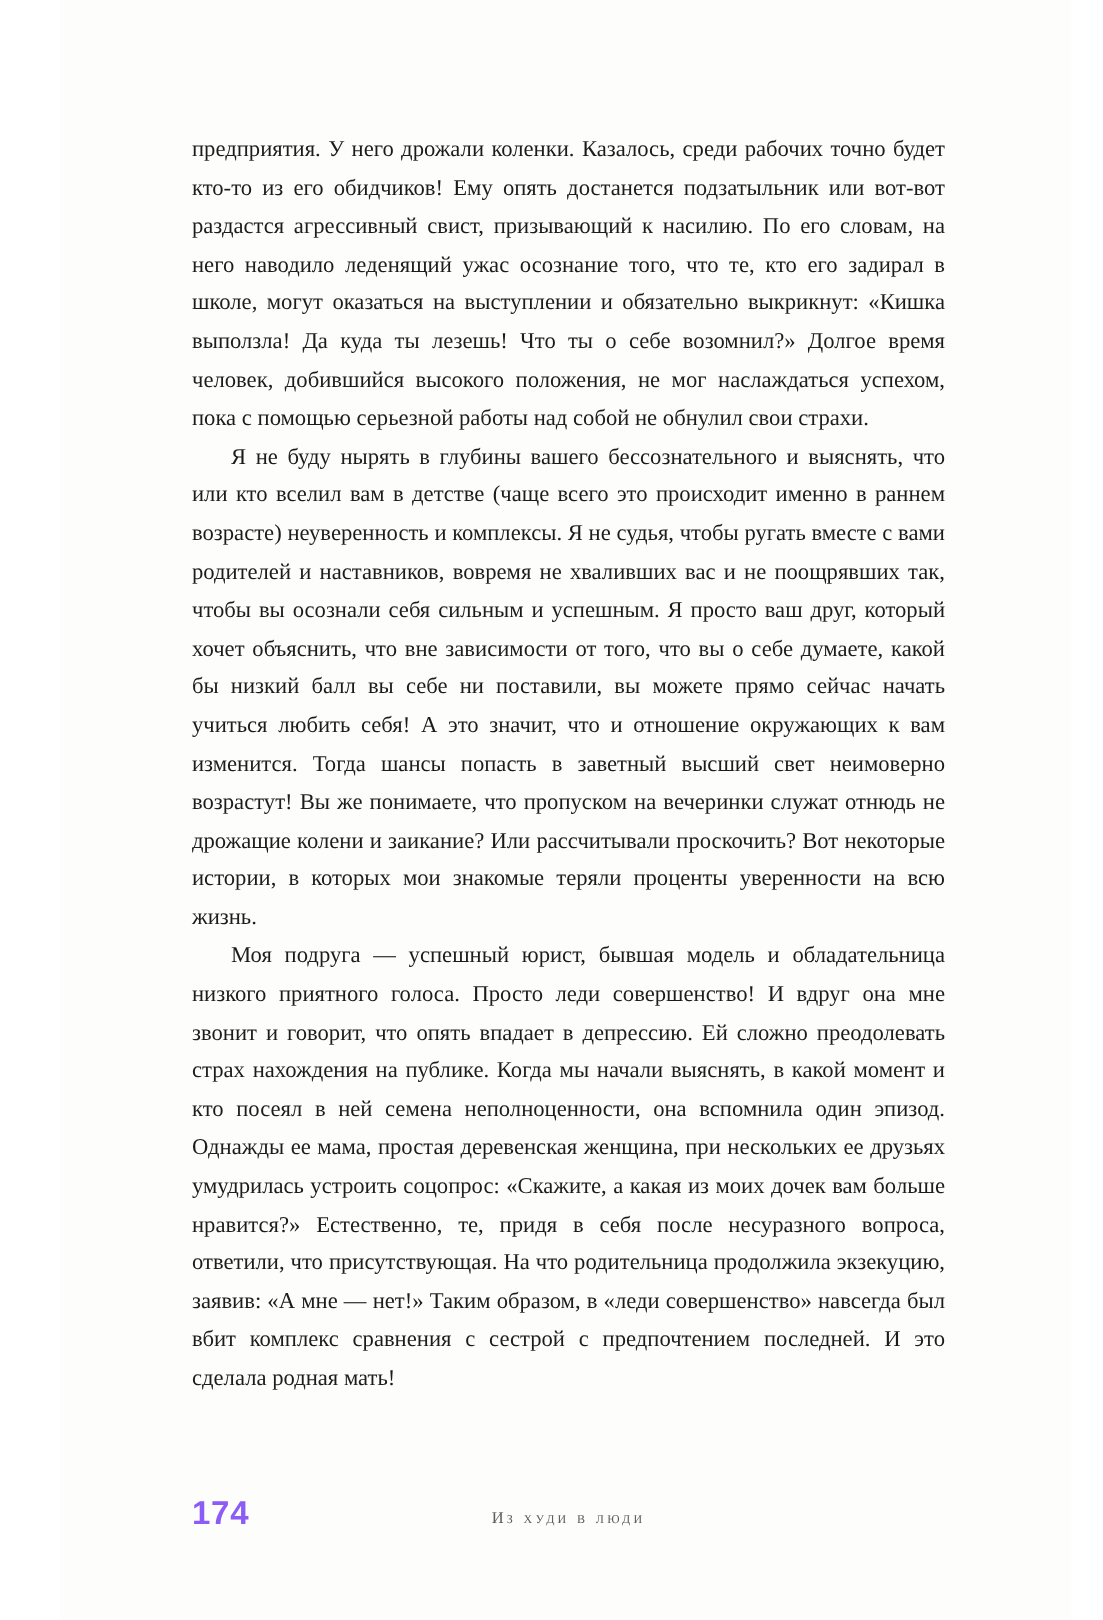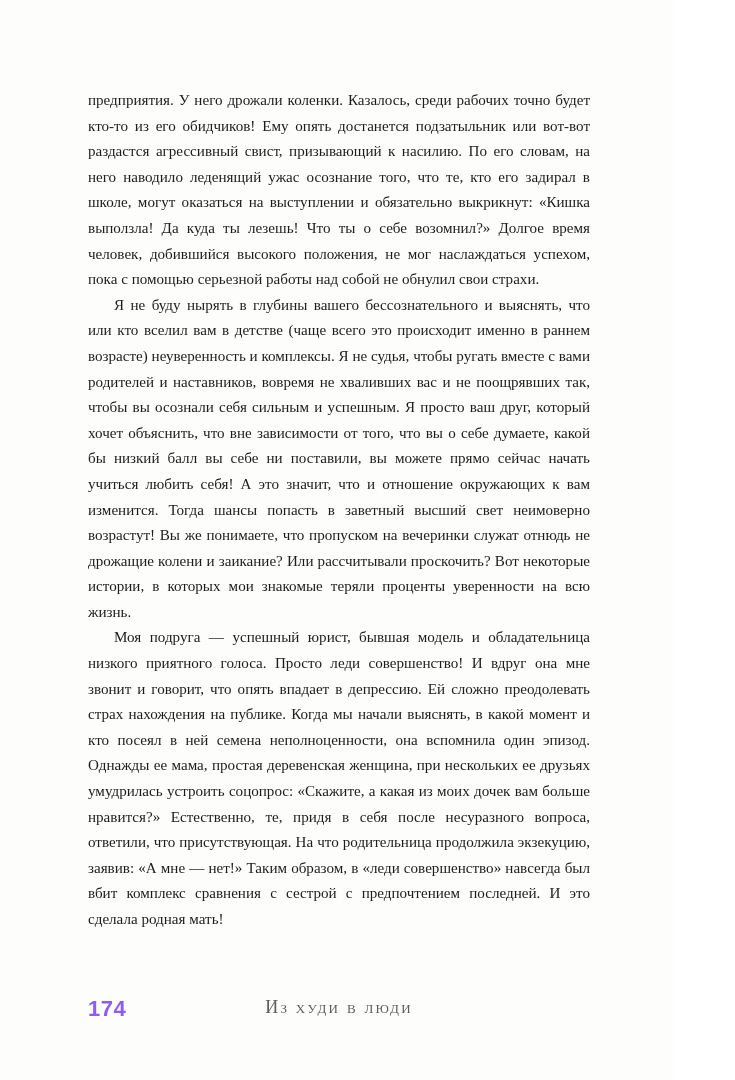--- a/index.html
+++ b/index.html
@@ -14,20 +14,21 @@
     color: #1b1b1b;
     overflow: hidden;
   }
   .page {
     position: relative;
     width: 674px;
     height: 1080px;
     box-sizing: border-box;
     padding: 88px 84px 0 88px;
     background: #fdfdfc;
+    margin-left: 40px;
   }
   .body-text {
     font-size: 15.1px;
     line-height: 25.6px;
     text-align: justify;
     text-justify: inter-word;
     color: #1c1c1c;
     hyphens: manual;
   }
   .body-text p {
@@ -53,21 +54,21 @@
     font-size: 22px;
     color: #8b5cf6;
     letter-spacing: 0.5px;
   }
   .running-title {
     position: absolute;
     left: 0;
     right: 0;
     bottom: 4px;
     text-align: center;
-    font-size: 18px;
+    font-size: 11px;
     letter-spacing: 2.2px;
     color: #5d5d5d;
     font-variant: small-caps;
   }
 </style>
 </head>
 <body>
 
 <div class="page">
 

